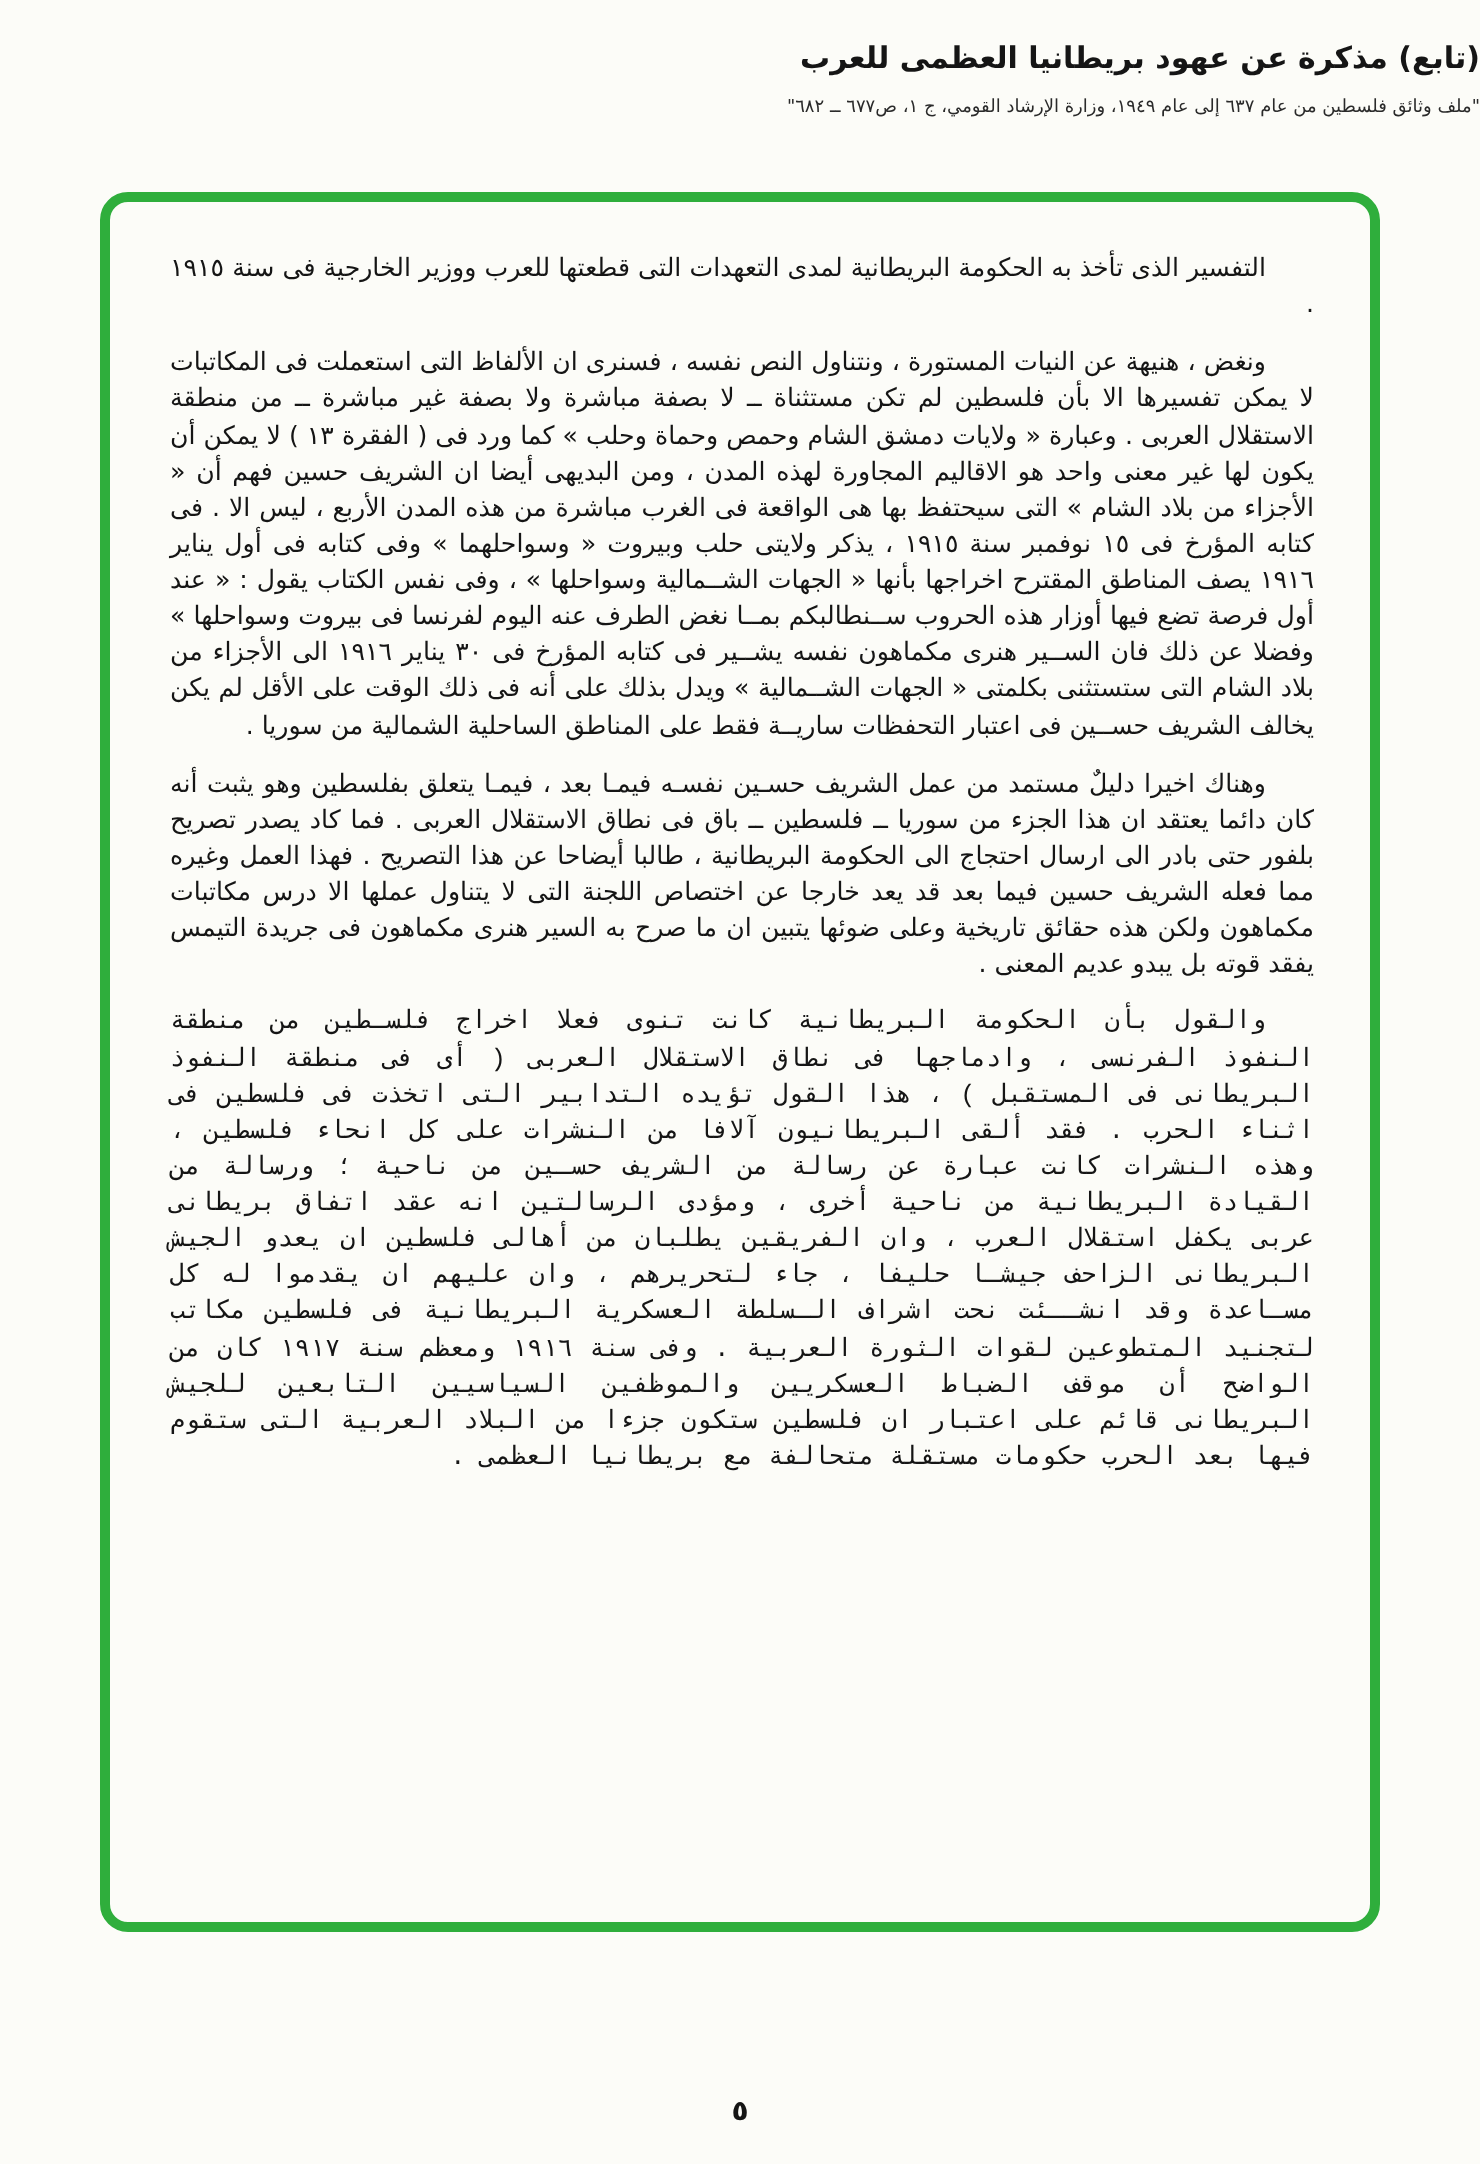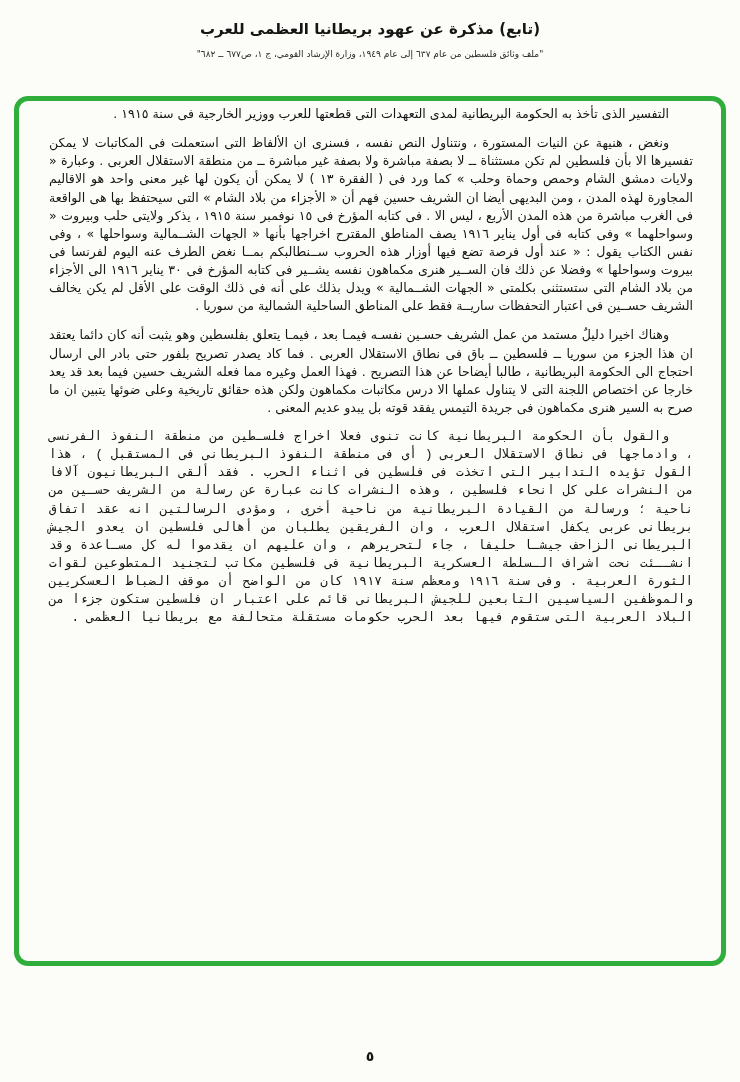--- a/index.html
+++ b/index.html
@@ -10,41 +10,41 @@
     font-family: "DejaVu Sans", sans-serif;
     color: #151515;
     margin: 0 auto;
   }
   .page {
     width: 740px; height: 1082px;
     background: #fcfcf8;
     position: relative;
     overflow: hidden;
   }
-  header { text-align: center; padding-top: 20px; direction: rtl; }
+  header { padding-top: 20px; direction: rtl; }
   .title {
     font-size: 15px;
     font-weight: bold;
     letter-spacing: 0;
   }
   .source {
     font-size: 9px;
     margin-top: 11px;
     color: #2a2a2a;
   }
   .frame {
     position: absolute;
     top: 96px;
     left: 50%;
     transform: translateX(-50%);
-    width: 712px;
+    width: 640px;
     height: 870px;
     border: 5px solid #2fae3c;
     border-radius: 14px;
-    padding: 4px 28px 16px 30px;
+    padding: 24px 28px 16px 30px;
     overflow: hidden;
     background: #fcfcf8;
   }
   .bodytext {
     direction: rtl;
     text-align: justify;
     text-align-last: right;
     font-size: 12.6px;
     line-height: 1.44;
   }

